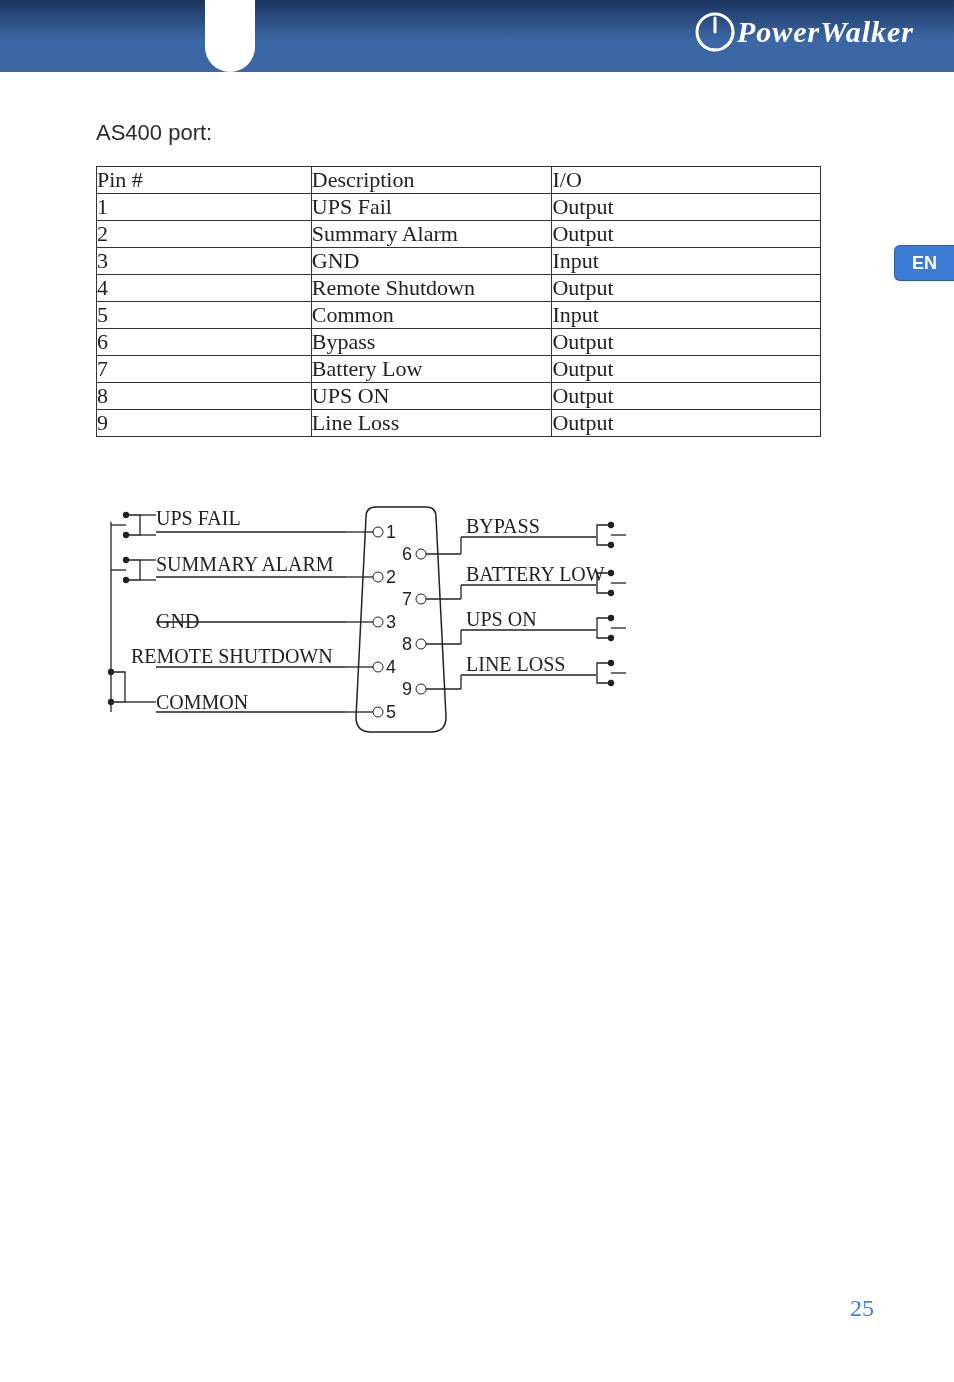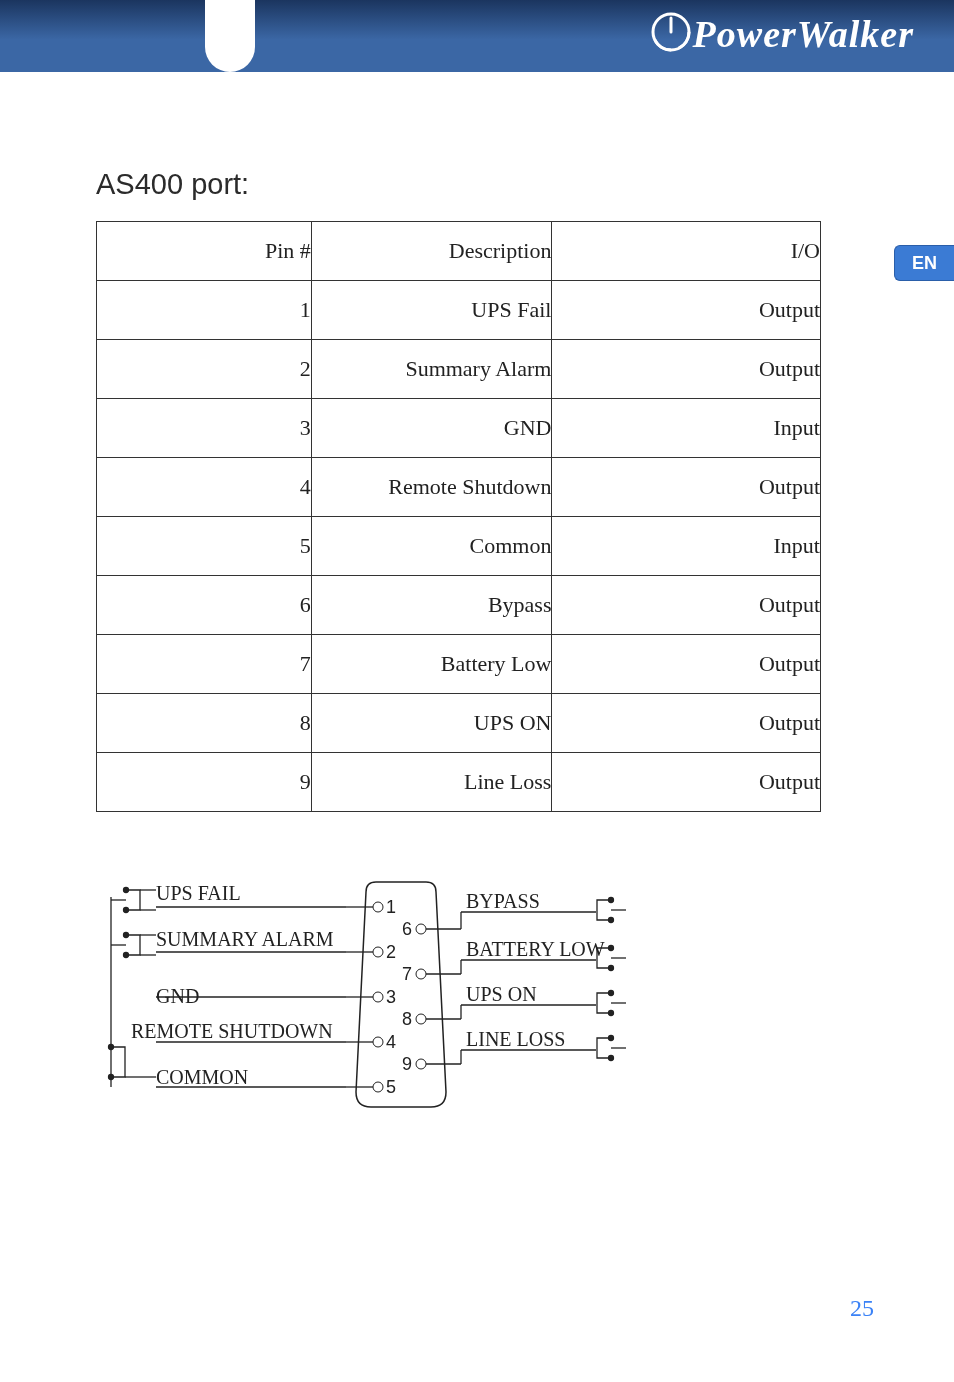--- a/index.html
+++ b/index.html
@@ -26,24 +26,24 @@
     background: #ffffff;
     border-radius: 0 0 25px 25px;
   }
   .brand {
     position: absolute;
     right: 40px;
     top: 12px;
     color: #ffffff;
     font-style: italic;
     font-weight: bold;
-    font-size: 38px;
+    font-size: 30px;
     letter-spacing: 1px;
     display: flex;
-    align-items: flex-start;
+    align-items: center;
     gap: 2px;
   }
   .brand-icon {
     width: 40px;
     height: 40px;
   }
   .lang-tab {
     position: absolute;
     right: 0;
     top: 245px;
@@ -60,35 +60,34 @@
     display: flex;
     align-items: center;
     justify-content: center;
     text-align: right;
   }
   .content {
     padding: 48px 96px 0 96px;
   }
   .section-title {
     font-family: Arial, sans-serif;
-    font-size: 29px;
+    font-size: 22px;
     color: #2b2b2b;
     margin-bottom: 20px;
-    margin-top: 48px;
   }
   .pin-table {
     width: 725px;
     border-collapse: collapse;
     font-size: 22px;
     color: #222;
   }
   .pin-table th, .pin-table td {
     border: 1px solid #333;
-    padding: 16px 0;
-    text-align: right;
+    padding: 0 0;
+    text-align: left;
     font-weight: normal;
   }
   .pin-table th {
     font-family: "Times New Roman", serif;
     font-size: 22px;
   }
   .col-pin { width: 200px; }
   .col-desc { width: 224px; }
   .col-io { width: 250px; }
   .diagram-wrap {

